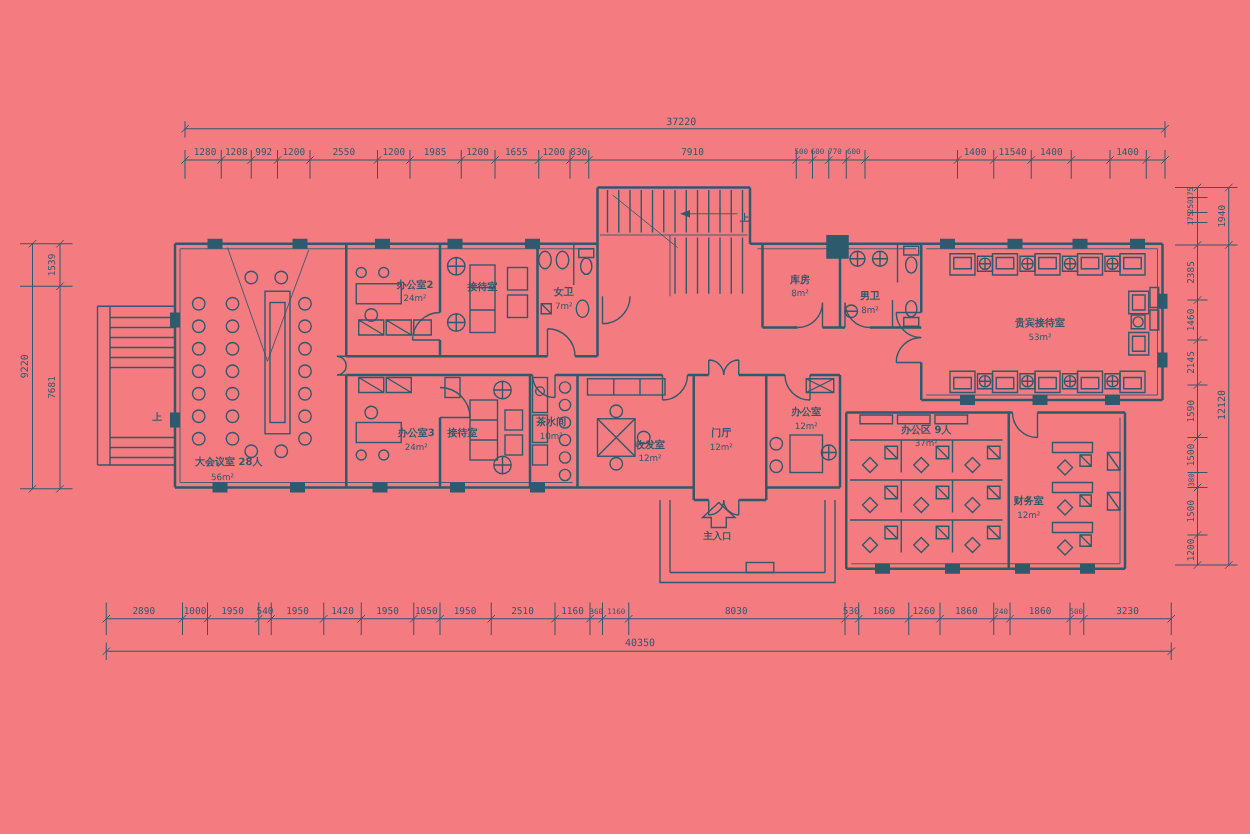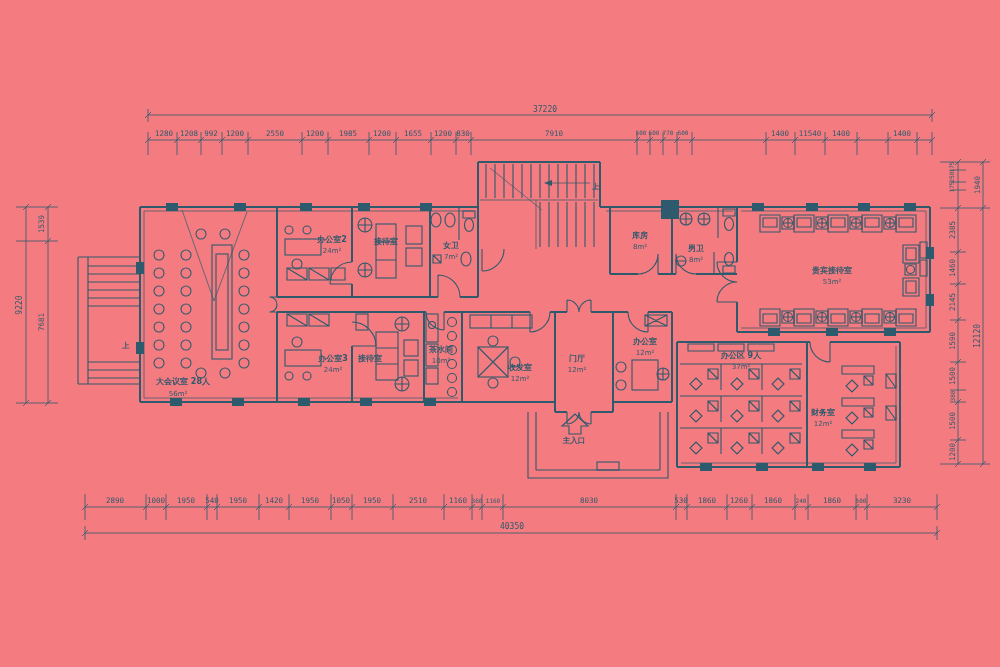--- a/index.html
+++ b/index.html
@@ -1,17 +1,17 @@
 <!DOCTYPE html>
 <html><head>
 <meta charset="utf-8">
 <style>
   html,body{margin:0;padding:0;}
   body{width:1000px;height:667px;overflow:hidden;background:#f47b7f;font-family:"DejaVu Sans",sans-serif;}
-  #plan{position:absolute;left:0;top:12px;width:1000px;height:474px;}
+  #plan{position:absolute;left:0;top:0;width:1000px;height:474px;}
   svg{display:block;}
   .w{stroke:#2e5a6e;stroke-width:2;fill:none;}
   .w1{stroke:#2e5a6e;stroke-width:1.1;fill:none;}
   .thin{stroke:#2e5a6e;stroke-width:0.7;fill:none;}
   .furn{stroke:#2e5a6e;stroke-width:1.1;fill:none;}
   .dimline{stroke:#2e5a6e;stroke-width:0.8;fill:none;}
   .solid{fill:#2e5a6e;stroke:none;}
   text{fill:#2e5a6e;}
   .dimtxt{font:7.5px "DejaVu Sans Mono",monospace;}
   .dimtiny{font:6px "DejaVu Sans Mono",monospace;}

